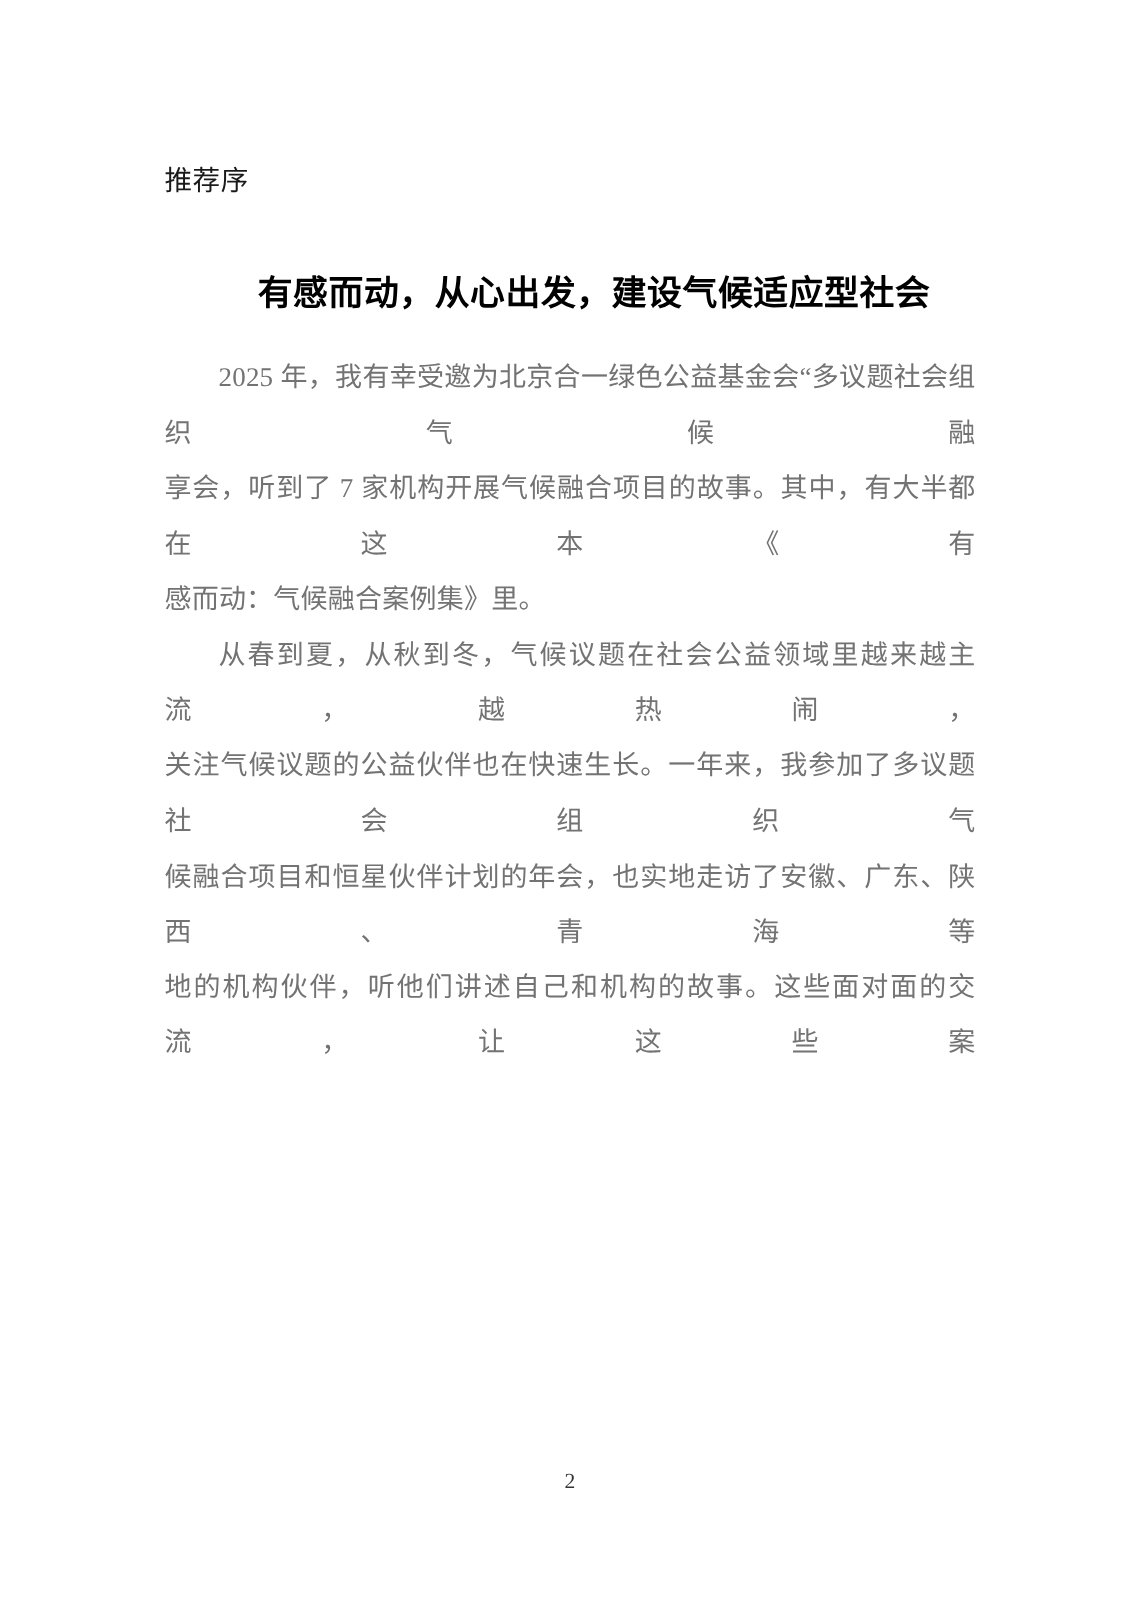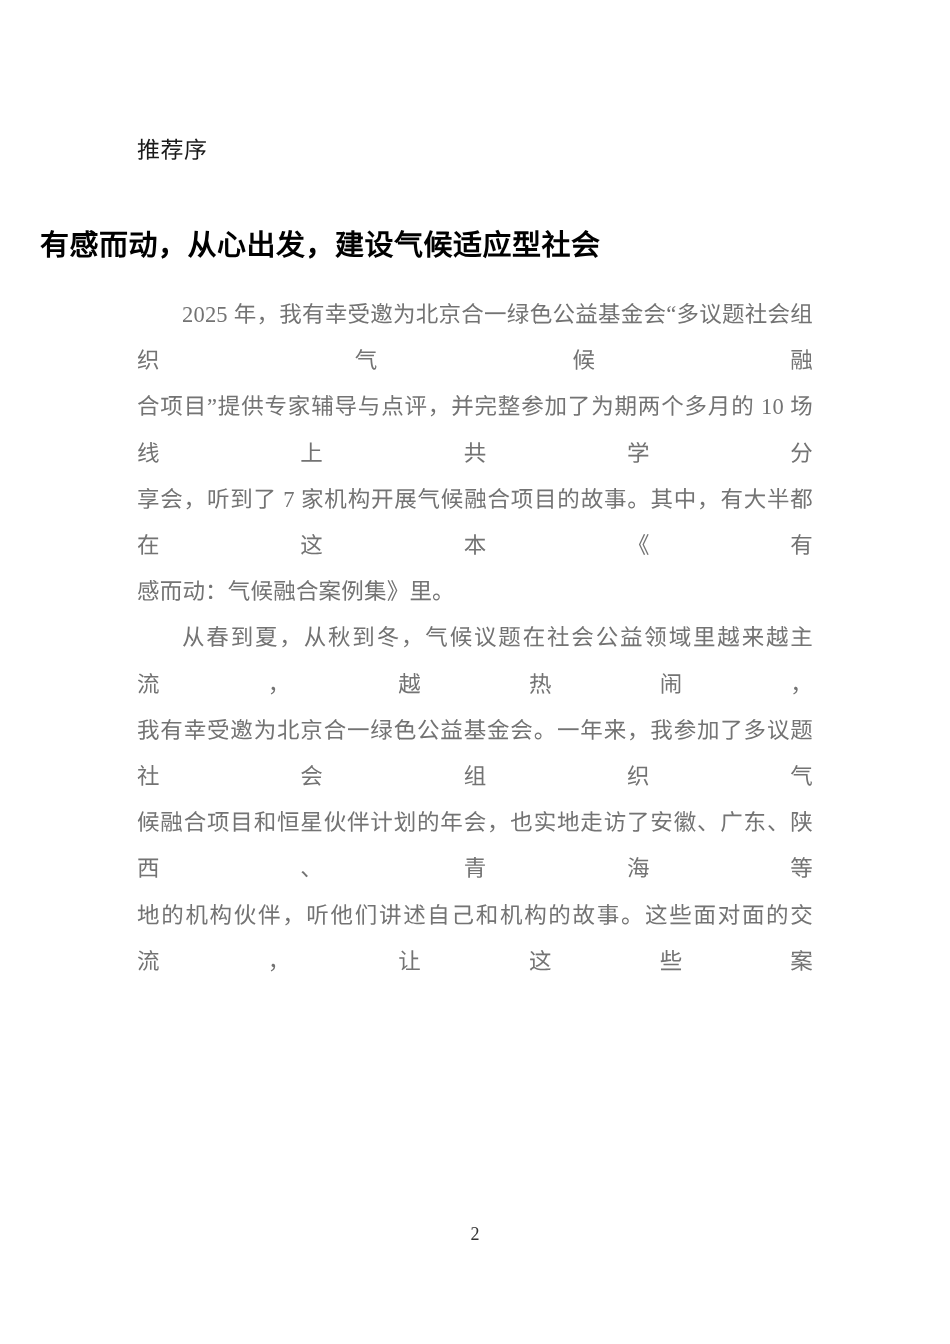--- a/index.html
+++ b/index.html
@@ -34,20 +34,21 @@
     white-space: nowrap;
     margin-top: 15px;
   }
 
   
   .doc-title {
     position: absolute;
     left: 0;
     right: 0;
     top: 206px;
+    text-align: center;
     font-size: 29px;
     line-height: 40px;
     font-weight: bold;
     color: #000000;
     letter-spacing: 0.5px;
     margin-left: 40px;
   }
 
   
   .body-col {
@@ -108,29 +109,28 @@
 <div class="page">
 
   <div class="running-head">推荐序</div>
 
   <h1 class="doc-title">有感而动，从心出发，建设气候适应型社会</h1>
 
   <div class="body-col">
 
     <p class="para">
       <span class="ln just indent">2025 年，我有幸受邀为北京合一绿色公益基金会“多议题社会组织气候融</span>
-      <span class="ln just">合项目”提供专家辅导与点评，并完整参加了为期两个多月的 10 场线上共学分</span>
       <span class="ln just">享会，听到了 7 家机构开展气候融合项目的故事。其中，有大半都在这本《有</span>
       <span class="ln last">感而动：气候融合案例集》里。</span>
     </p>
 
 
     <p class="para">
       <span class="ln just indent">从春到夏，从秋到冬，气候议题在社会公益领域里越来越主流，越热闹，</span>
-      <span class="ln just">我有幸受邀为北京合一绿色公益基金会。一年来，我参加了多议题社会组织气</span>
+      <span class="ln just">关注气候议题的公益伙伴也在快速生长。一年来，我参加了多议题社会组织气</span>
       <span class="ln just">候融合项目和恒星伙伴计划的年会，也实地走访了安徽、广东、陕西、青海等</span>
       <span class="ln just">地的机构伙伴，听他们讲述自己和机构的故事。这些面对面的交流，让这些案</span>
 
     </p>
 
   </div>
 
   <div class="page-number">2</div>
 
 </div>

